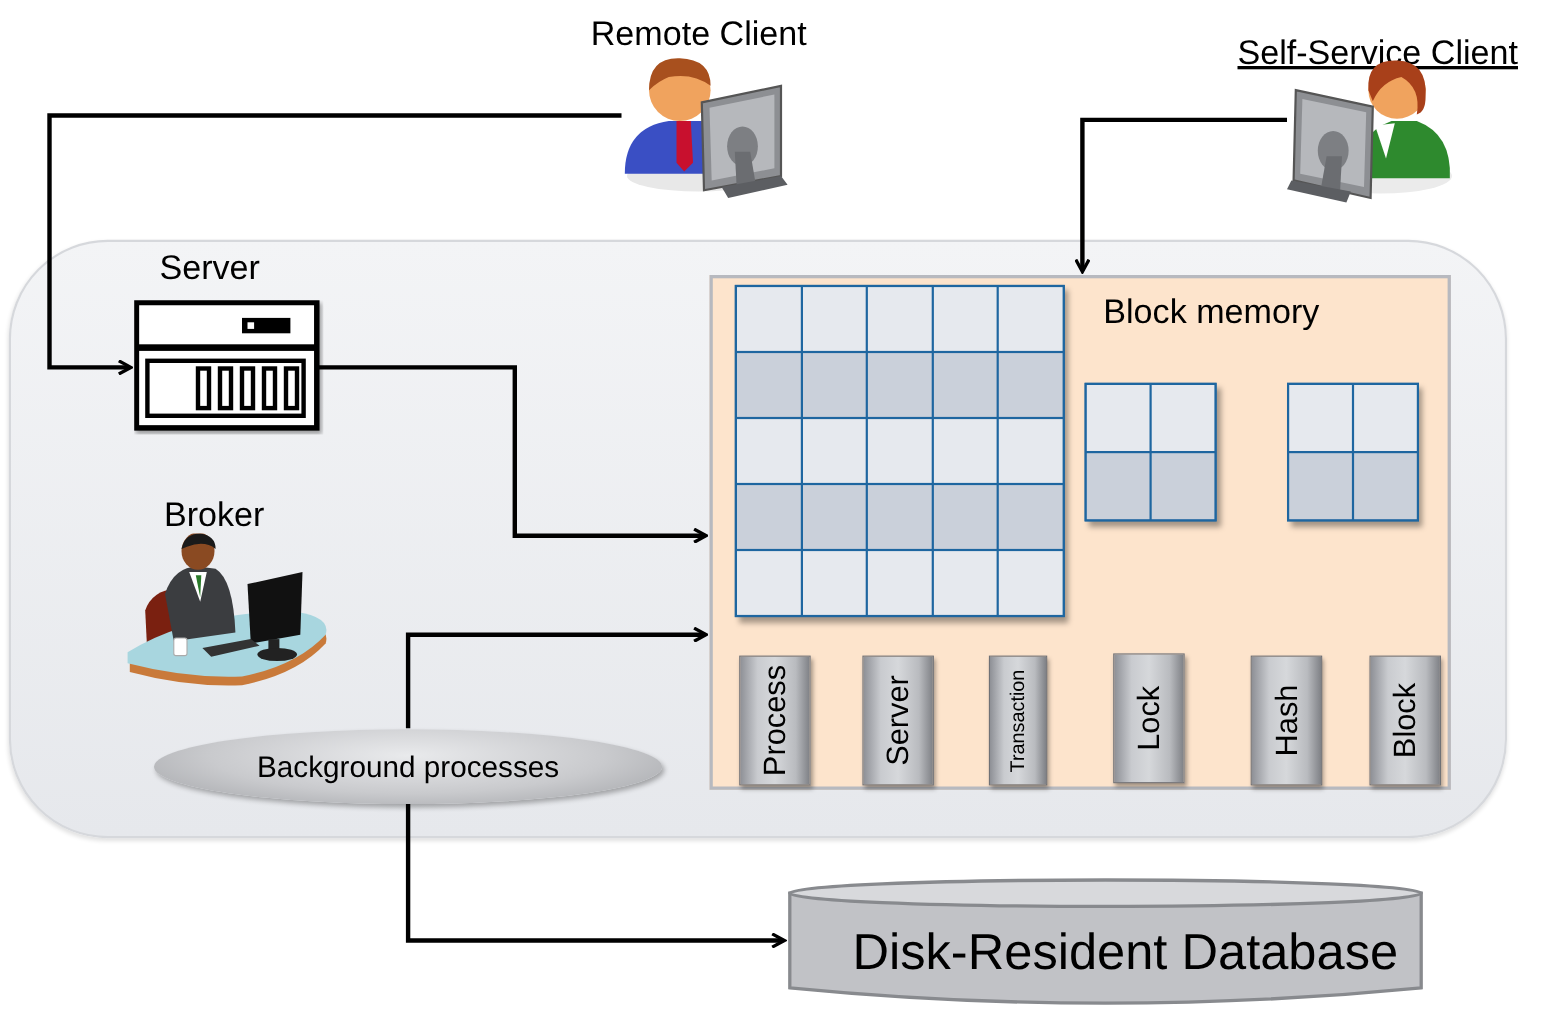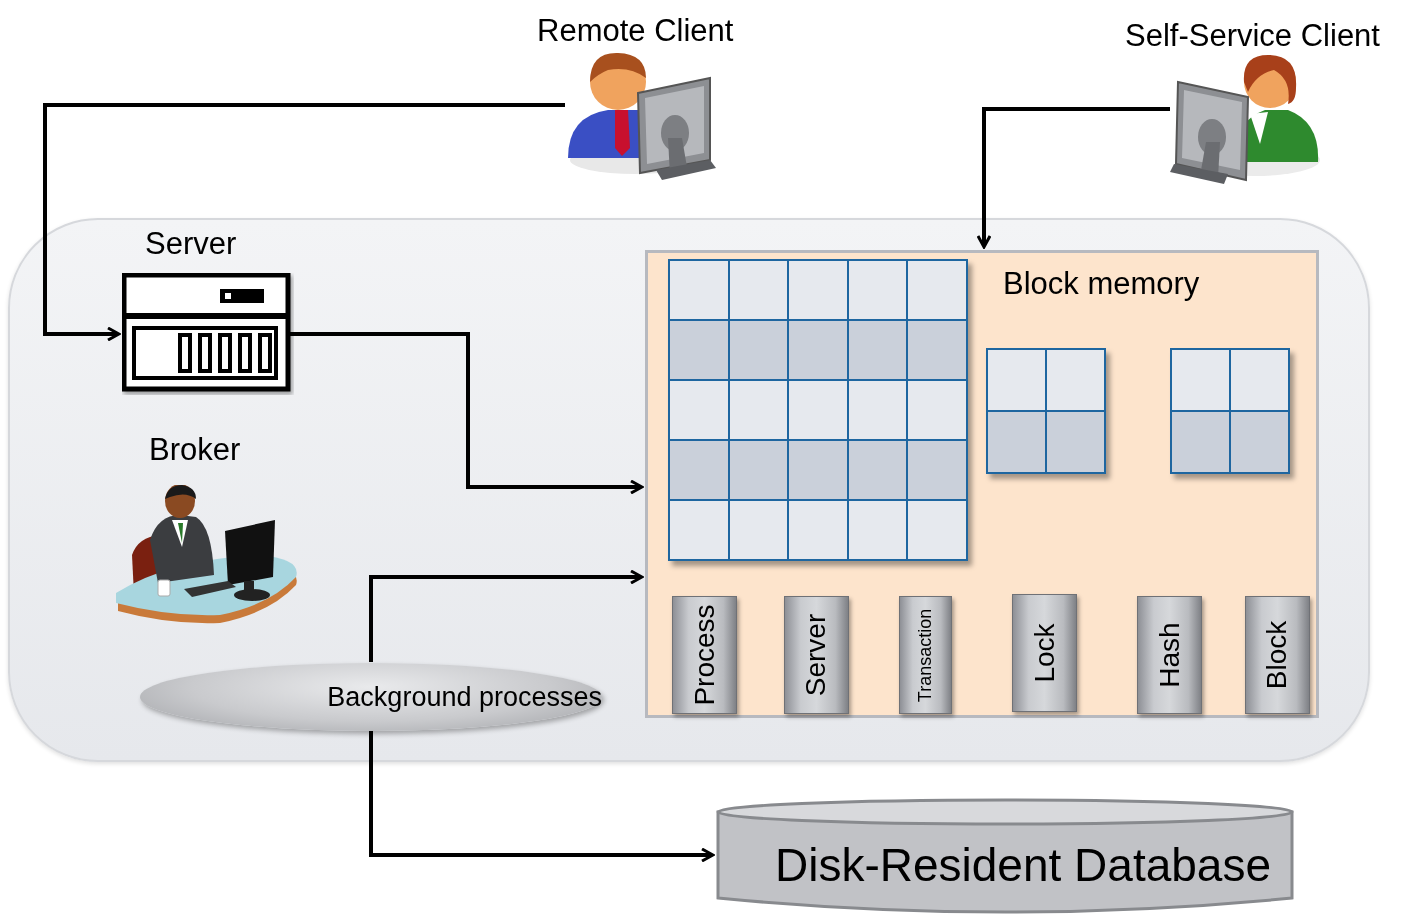--- a/index.html
+++ b/index.html
@@ -18,21 +18,21 @@
   .cell.dark { background: #cad0da; }
   .sm-block { position: absolute; top: 596px; width: 65px; height: 118px;
     background: linear-gradient(90deg, #8e9096 0%, #c9cbcf 25%, #d6d8db 50%, #b9bbbf 80%, #7f8186 100%);
     border: 1px solid #6f7176; box-shadow: 2px 3px 4px rgba(0,0,0,0.35);
     display: flex; align-items: center; justify-content: center; box-sizing: border-box; }
   .sm-block span { transform: rotate(-90deg); white-space: nowrap; font-size: 28px; }
   .sm-block.small span { font-size: 18px; }
   #bg-proc { position: absolute; left: 140px; top: 663px; width: 462px; height: 68px;
     border-radius: 50%;
     background: radial-gradient(ellipse at 50% 35%, #e9eaec 0%, #c9cacd 55%, #9fa1a5 100%);
-    box-shadow: 2px 3px 5px rgba(0,0,0,0.3); display: flex; align-items: center; justify-content: flex-end; }
+    box-shadow: 2px 3px 5px rgba(0,0,0,0.3); display: flex; align-items: center; justify-content: center; }
   #bg-proc span { font-size: 27px; }
   #db { position: absolute; left: 716px; top: 798px; width: 578px; height: 117px; }
   #db-label { position: absolute; left: 716px; top: 838px; width: 614px; text-align: center; font-size: 46px; }
 </style>
 </head>
 <body>
 
 <div id="outer-panel"></div>
 
 <div id="shared-panel"></div>
@@ -119,21 +119,21 @@
   <path d="M55,62 L68,62 L70,100 L62,108 L55,100 Z" fill="#c8102e"></path>
   <circle cx="58" cy="34" r="28" fill="#f0a35e"></circle>
   <path d="M30,34 Q30,4 58,5 Q86,6 86,30 Q70,18 48,22 Q38,26 30,34 Z" fill="#a8501e"></path>
   <polygon points="78,45 150,30 150,112 80,125" fill="#8d8f93" stroke="#555" stroke-width="2"></polygon>
   <polygon points="85,50 144,38 144,105 87,116" fill="#b6b8bc"></polygon>
   <ellipse cx="115" cy="85" rx="14" ry="18" fill="#7d7f83"></ellipse>
   <polygon points="108,90 122,90 128,125 110,128" fill="#6b6d71"></polygon>
   <polygon points="96,122 150,112 156,120 102,132" fill="#5c5e62"></polygon>
 </svg>
 
-<div class="label" style="left:1125px; top:20px;">Self-Service Client</div>
+<div class="label" style="left:1125px; top:32px;text-decoration:underline;">Self-Service Client</div>
 <svg class="abs" style="left:1170px; top:52px;" width="160" height="135">
   <ellipse cx="85" cy="108" rx="65" ry="16" fill="#ebebeb"></ellipse>
   <path d="M65,110 Q62,70 95,58 L118,58 Q150,70 148,110 Z" fill="#2e8a2e"></path>
   <path d="M80,62 L98,60 L90,92 Z" fill="#ffffff"></path>
   <circle cx="100" cy="30" r="26" fill="#f0a35e"></circle>
   <path d="M74,30 Q72,2 100,3 Q128,4 126,36 Q126,50 118,52 Q122,28 104,18 Q86,22 78,40 Z" fill="#a8401a"></path>
   <polygon points="8,30 78,45 76,128 6,112" fill="#8d8f93" stroke="#555" stroke-width="2"></polygon>
   <polygon points="14,38 72,50 70,118 12,106" fill="#b6b8bc"></polygon>
   <ellipse cx="42" cy="85" rx="14" ry="18" fill="#7d7f83"></ellipse>
   <polygon points="36,90 50,90 48,126 30,124" fill="#6b6d71"></polygon>
@@ -149,21 +149,21 @@
   <rect x="12" y="55" width="142" height="50" fill="none" stroke="#000" stroke-width="4"></rect>
   <g fill="none" stroke="#000" stroke-width="4">
     <rect x="58" y="62" width="10" height="36"></rect>
     <rect x="78" y="62" width="10" height="36"></rect>
     <rect x="98" y="62" width="10" height="36"></rect>
     <rect x="118" y="62" width="10" height="36"></rect>
     <rect x="138" y="62" width="10" height="36"></rect>
   </g>
 </svg>
 
-<div class="label" style="left:149px; top:434px;">Broker</div>
+<div class="label" style="left:149px; top:452px;">Broker</div>
 <svg class="abs" style="left:110px; top:485px;" width="195" height="150">
   <path d="M22,70 Q28,52 50,50 L58,110 L24,110 Z" fill="#7a2010"></path>
   <path d="M8,112 Q60,80 150,78 Q192,82 186,100 Q160,128 110,138 Q60,140 8,126 Z" fill="#c97a3a"></path>
   <path d="M6,108 Q60,74 150,70 Q192,74 186,92 Q160,120 110,130 Q60,132 6,118 Z" fill="#a8d6df"></path>
   <path d="M40,55 Q48,30 70,30 L86,32 Q102,42 104,90 L48,98 Z" fill="#3b3d40"></path>
   <path d="M62,35 L78,35 L72,62 Z" fill="#ffffff"></path>
   <path d="M68,38 L73,38 L72,58 Z" fill="#2a7a2a"></path>
   <ellipse cx="70" cy="16" rx="15" ry="17" fill="#8a4a22"></ellipse>
   <path d="M55,14 Q58,0 72,0 Q86,2 86,14 Q76,6 60,12 Z" fill="#1a1a1a"></path>
   <polygon points="115,46 165,35 163,92 118,100" fill="#111"></polygon>

